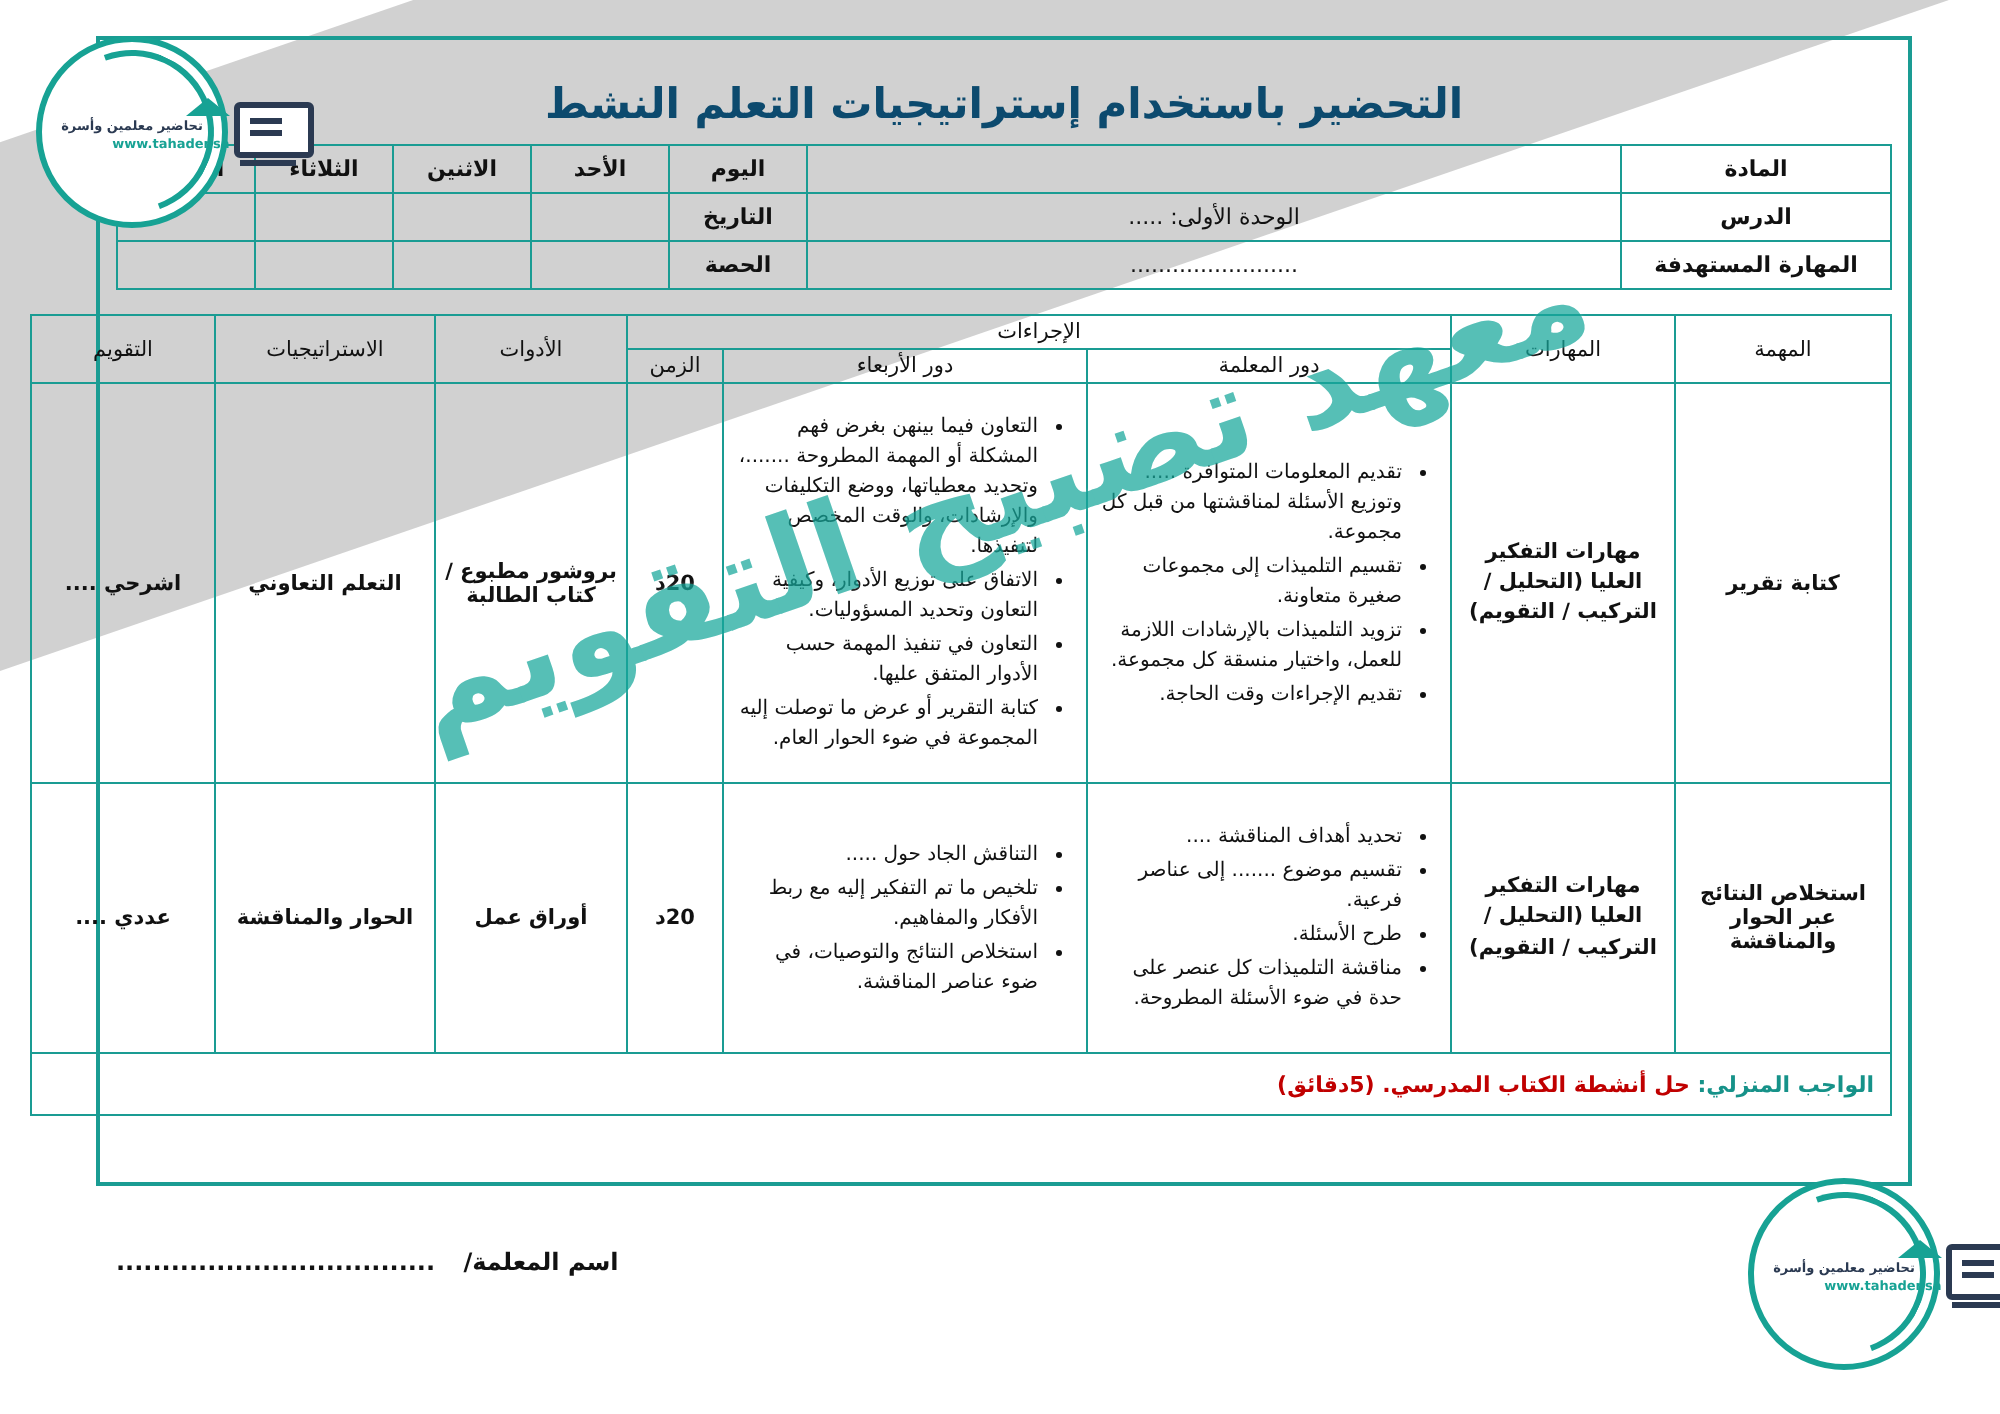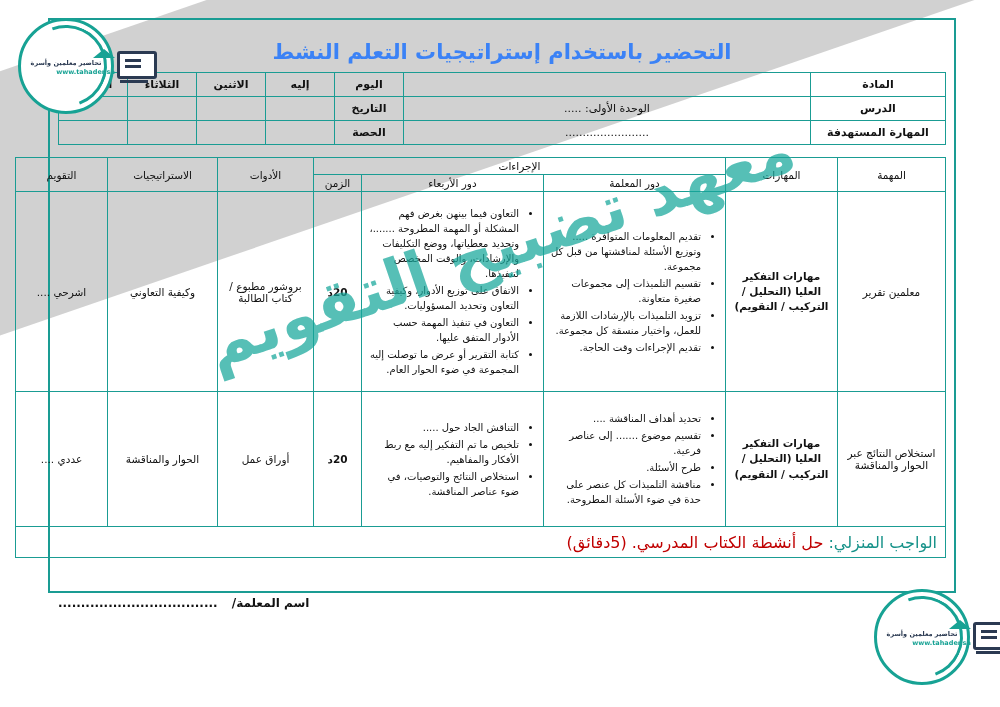--- a/index.html
+++ b/index.html
@@ -120,21 +120,21 @@
   }
 
   .doc-title {
     position: absolute;
     left: 48px;
     top: 40px;
     width: 908px;
     text-align: center;
     font-size: 21px;
     font-weight: bold;
-    color: #3b82f6;
+    color: #0c4a6e;
     z-index: 4;
     letter-spacing: 0;
   }
 
   
   table {
     border-collapse: collapse;
     table-layout: fixed;
   }
   .tbl td, .tbl th {
@@ -184,49 +184,49 @@
   .col-time { width: 48px; }
   .col-tools { width: 96px; }
   .col-strategy { width: 110px; }
   .col-eval { width: 92px; }
 
   .cell-red {
     color: #c00000;
     font-weight: bold;
     line-height: 1.45;
   }
-  .cell-bold { font-weight: normal; }
+  .cell-bold { font-weight: bold; }
   .cell-time { font-weight: bold; font-size: 12px; }
 
   ul.bullets {
     margin: 2px 6px 2px 2px;
     padding: 0 14px 0 0;
     text-align: right;
     line-height: 1.5;
   }
   ul.bullets li {
     margin-bottom: 2px;
     font-size: 10px;
   }
   .rtl-just { text-align: right; }
 
   .hw-row td {
     text-align: right;
-    font-weight: normal;
-    font-size: 16px;
+    font-weight: bold;
+    font-size: 11px;
     color: #c00000;
     padding-right: 8px;
     height: 26px;
   }
   .hw-row .hw-green { color: #169289; }
 
   .footer-line {
     position: absolute;
     left: 58px;
-    top: 596px;
+    top: 624px;
     width: 888px;
     z-index: 4;
     font-size: 12px;
     font-weight: bold;
     color: #111;
     text-align: left;
     direction: rtl;
   }
   .footer-line .name-label { margin-left: 10px; }
   .footer-line .dots { letter-spacing: 1px; }
@@ -260,21 +260,21 @@
 
   <div class="doc-title">التحضير باستخدام إستراتيجيات التعلم النشط</div>
 
   <div class="hdr-wrap">
     <table class="tbl">
       <tbody>
           <tr>
         <td class="hdr-label">المادة</td>
         <td colspan="4" class="hdr-value"></td>
         <td class="day-label">اليوم</td>
-        <td class="day-label">إليه</td>
+        <td class="day-label">الأحد</td>
         <td class="day-label">الاثنين</td>
         <td class="day-label">الثلاثاء</td>
         <td class="day-label">الأربعاء</td>
       </tr>
       <tr>
         <td class="hdr-label">الدرس</td>
         <td colspan="4" class="hdr-value">الوحدة الأولى: .....</td>
         <td>التاريخ</td>
         <td></td>
         <td></td>
@@ -315,41 +315,41 @@
         <td rowspan="2">الاستراتيجيات</td>
         <td rowspan="2">التقويم</td>
       </tr>
       <tr>
         <td>دور المعلمة</td>
         <td>دور الأربعاء</td>
         <td>الزمن</td>
       </tr>
 
       <tr style="height:200px;">
-        <td class="cell-bold">معلمين تقرير</td>
+        <td class="cell-bold">كتابة تقرير</td>
         <td class="cell-red">مهارات التفكير العليا (التحليل / التركيب / التقويم)</td>
         <td class="rtl-just">
           <ul class="bullets">
             <li>تقديم المعلومات المتوافرة ..... وتوزيع الأسئلة لمناقشتها من قبل كل مجموعة.</li>
             <li>تقسيم التلميذات إلى مجموعات صغيرة متعاونة.</li>
             <li>تزويد التلميذات بالإرشادات اللازمة للعمل، واختيار منسقة كل مجموعة.</li>
             <li>تقديم الإجراءات وقت الحاجة.</li>
           </ul>
         </td>
         <td class="rtl-just">
           <ul class="bullets">
             <li>التعاون فيما بينهن بغرض فهم المشكلة أو المهمة المطروحة .......، وتحديد معطياتها، ووضع التكليفات والإرشادات، والوقت المخصص لتنفيذها.</li>
             <li>الاتفاق على توزيع الأدوار، وكيفية التعاون وتحديد المسؤوليات.</li>
             <li>التعاون في تنفيذ المهمة حسب الأدوار المتفق عليها.</li>
             <li>كتابة التقرير أو عرض ما توصلت إليه المجموعة في ضوء الحوار العام.</li>
           </ul>
         </td>
         <td class="cell-time">20د</td>
         <td class="cell-bold">بروشور مطبوع / كتاب الطالبة</td>
-        <td class="cell-bold">وكيفية التعاوني</td>
+        <td class="cell-bold">التعلم التعاوني</td>
         <td class="cell-bold">اشرحي ....</td>
       </tr>
 
       <tr style="height:135px;">
         <td class="cell-bold">استخلاص النتائج عبر الحوار والمناقشة</td>
         <td class="cell-red">مهارات التفكير العليا (التحليل / التركيب / التقويم)</td>
         <td class="rtl-just">
           <ul class="bullets">
             <li>تحديد أهداف المناقشة ....</li>
             <li>تقسيم موضوع ....... إلى عناصر فرعية.</li>

